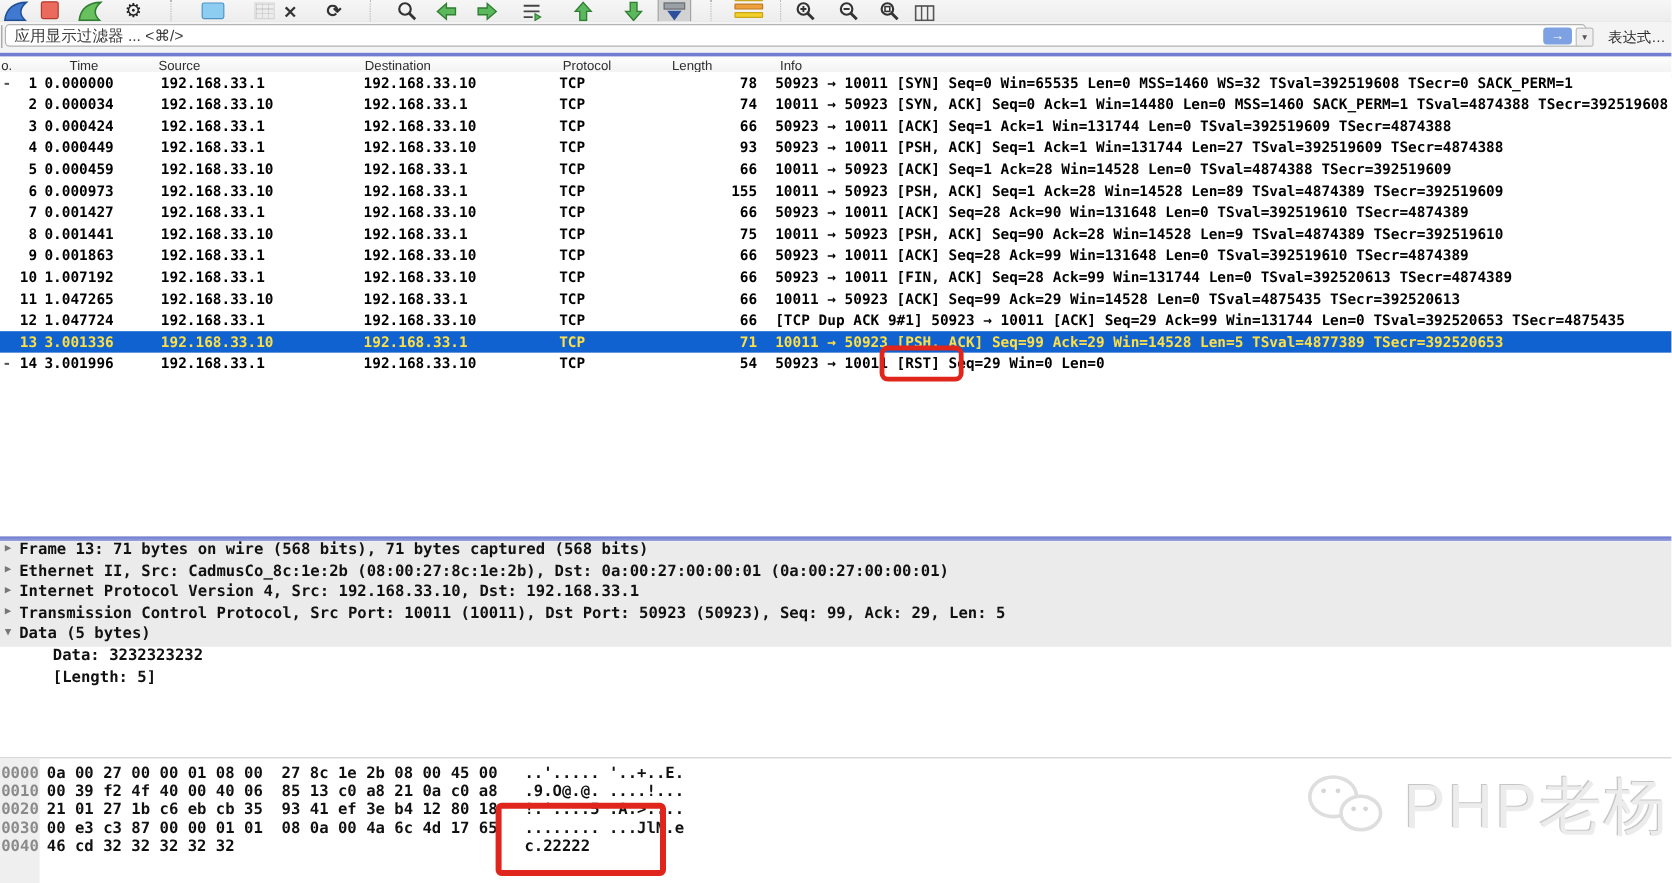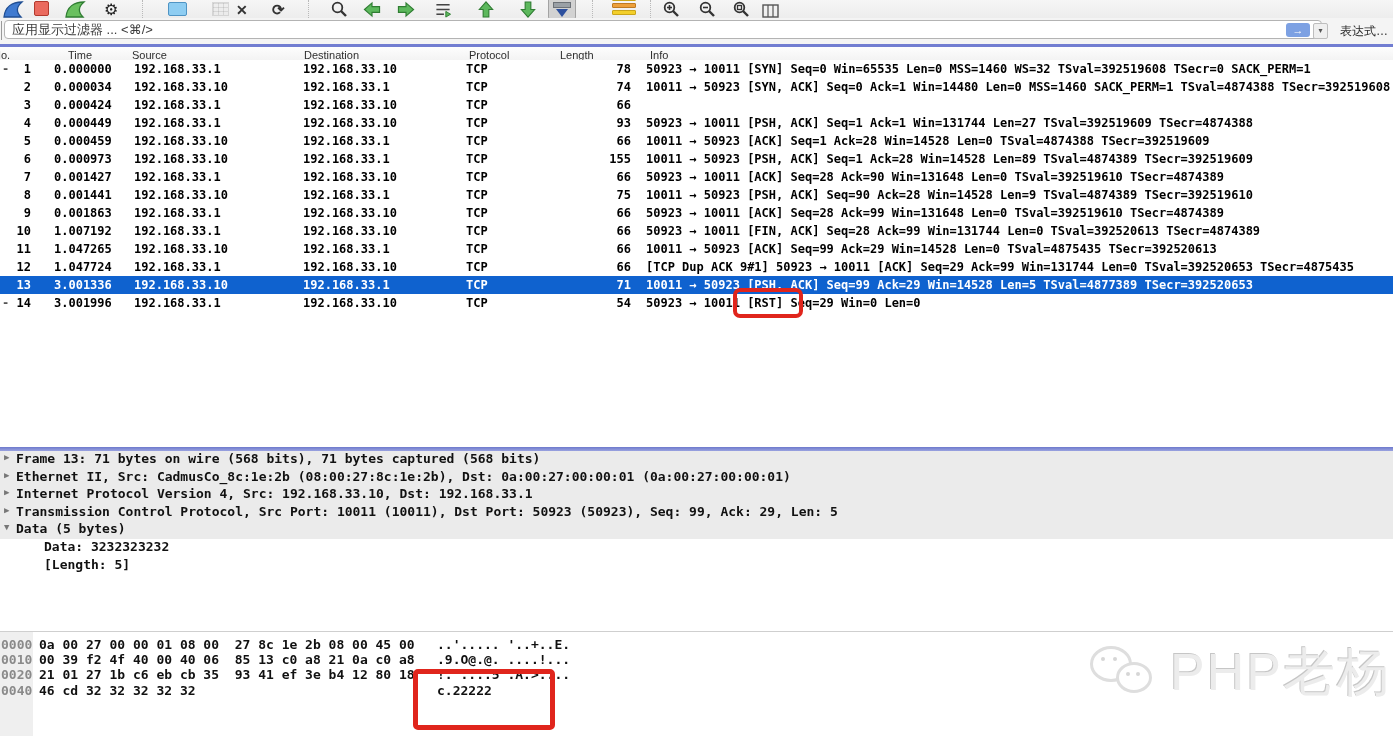--- a/index.html
+++ b/index.html
@@ -46,26 +46,26 @@
                 border:1px solid #bdbdbd;border-radius:2px;font-size:8px;line-height:14px;
                 text-align:center;color:#555;cursor:pointer;}
   #filter-expression{position:absolute;left:1340px;top:5px;font-size:12px;color:#2b2b2b;cursor:pointer;}
 
   
   #list-header{position:absolute;left:0;top:44px;width:100%;height:16px;background:linear-gradient(#fdfdfd,#f1f1f1);
                border-top:3px solid #717dd1;border-bottom:1px solid #c9c9c9;box-sizing:content-box;}
   .hcell{position:absolute;top:2px;font-size:11px;color:#2e2e2e;white-space:nowrap;}
   #rows{position:absolute;left:0;top:60px;width:100%;}
   .prow{position:relative;width:100%;height:18px;overflow:hidden;background:#fff;color:#000;}
-  .prow.sel{background:#0f62cf;color:#ffffff;}
+  .prow.sel{background:#0f62cf;color:#fde047;}
   .prow span{position:absolute;top:2px;font-size:12px;white-space:pre;}
   .c-marker{left:2px;color:#555;}
   .prow.sel .c-marker{color:#fff;}
   .c-no{left:0;width:31px;text-align:right;}
-  .c-time{left:54px;}
+  .c-time{left:37px;}
   .c-src{left:134px;}
   .c-dst{left:303px;}
   .c-proto{left:466px;}
   .c-len{left:566px;width:65px;text-align:right;}
   .c-info{left:646px;right:0;}
 
   
   #splitter{position:absolute;left:0;top:447px;width:100%;height:4px;
             background:linear-gradient(#6d79cc,#9aa3e0);}
 
@@ -220,21 +220,21 @@
 <div id="filterbar">
   <div id="filter-left-line"></div>
   <input id="filter-input" type="text" placeholder="应用显示过滤器 ... &lt;⌘/&gt;" style="">
   <div id="filter-apply">→</div>
   <div id="filter-caret">▾</div>
   <div id="filter-expression">表达式…</div>
 </div>
 
 <div id="list-header">
   <div class="hcell" style="left:-7px">No.</div>
-  <div class="hcell" style="left:68px">Time</div>
+  <div class="hcell" style="left:58px">Time</div>
   <div class="hcell" style="left:132px">Source</div>
   <div class="hcell" style="left:304px">Destination</div>
   <div class="hcell" style="left:469px">Protocol</div>
   <div class="hcell" style="left:560px">Length</div>
   <div class="hcell" style="left:650px">Info</div>
 </div>
 
 <div id="rows" class="mono">
     <div class="prow">
       <span class="c-marker">-</span>
@@ -257,20 +257,21 @@
       <span class="c-info">10011 → 50923 [SYN, ACK] Seq=0 Ack=1 Win=14480 Len=0 MSS=1460 SACK_PERM=1 TSval=4874388 TSecr=392519608</span>
     </div>
     <div class="prow">
       <span class="c-marker"></span>
       <span class="c-no">3</span>
       <span class="c-time">0.000424</span>
       <span class="c-src">192.168.33.1</span>
       <span class="c-dst">192.168.33.10</span>
       <span class="c-proto">TCP</span>
       <span class="c-len">66</span>
+      <span class="c-info">50923 → 10011 [ACK] Seq=1 Ack=1 Win=131744 Len=0 TSval=392519609 TSecr=4874388</span>
     </div>
     <div class="prow">
       <span class="c-marker"></span>
       <span class="c-no">4</span>
       <span class="c-time">0.000449</span>
       <span class="c-src">192.168.33.1</span>
       <span class="c-dst">192.168.33.10</span>
       <span class="c-proto">TCP</span>
       <span class="c-len">93</span>
       <span class="c-info">50923 → 10011 [PSH, ACK] Seq=1 Ack=1 Win=131744 Len=27 TSval=392519609 TSecr=4874388</span>
@@ -392,20 +393,21 @@
       <div class="dchild"><span class="dtxt">[Length: 5]</span></div>
     </div>
 </div>
 
 <div id="hexpane">
   <div id="hex-offset-strip"></div>
   <div id="hexrows" class="mono">
       <div class="hrow"><span class="h-off">0000</span><span class="h-hex">0a 00 27 00 00 01 08 00  27 8c 1e 2b 08 00 45 00</span><span class="h-ascii">..'..... '..+..E.</span></div>
       <div class="hrow"><span class="h-off">0010</span><span class="h-hex">00 39 f2 4f 40 00 40 06  85 13 c0 a8 21 0a c0 a8</span><span class="h-ascii">.9.O@.@. ....!...</span></div>
       <div class="hrow"><span class="h-off">0020</span><span class="h-hex">21 01 27 1b c6 eb cb 35  93 41 ef 3e b4 12 80 18</span><span class="h-ascii">!.'....5 .A.&gt;....</span></div>
+      <div class="hrow"><span class="h-off">0030</span><span class="h-hex">00 e3 c3 87 00 00 01 01  08 0a 00 4a 6c 4d 17 65</span><span class="h-ascii">........ ...JlM.e</span></div>
       <div class="hrow"><span class="h-off">0040</span><span class="h-hex">46 cd 32 32 32 32 32</span><span class="h-ascii">c.22222</span></div>
     </div>
 </div>
 
 <div id="rect-rst" class="red-rect"></div>
 <div id="rect-hex" class="red-rect"></div>
 
 <div id="watermark">
   <div id="wm-logo">
     <div class="bubble" id="bub-big">

